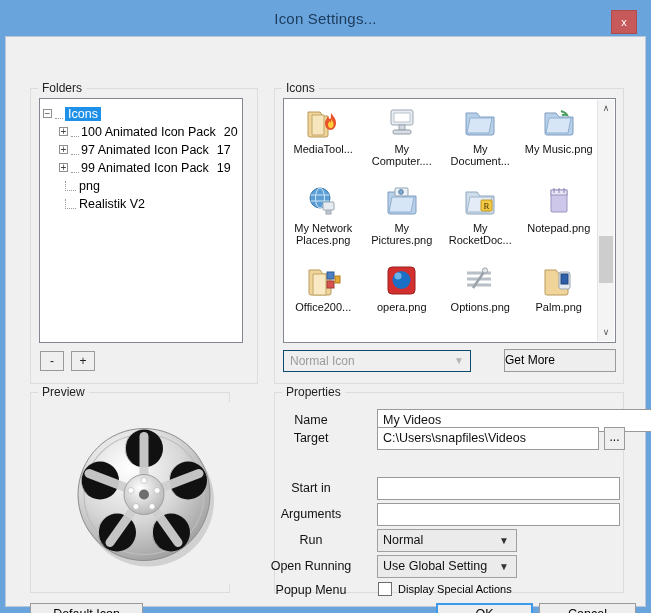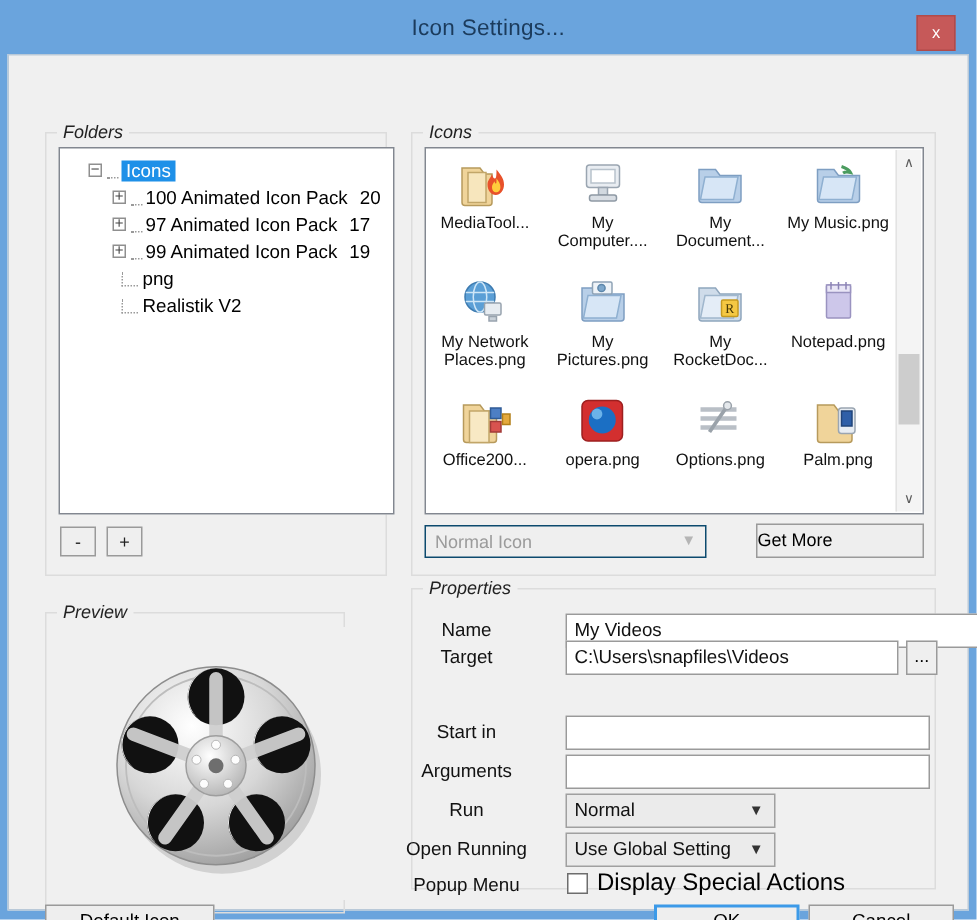--- a/index.html
+++ b/index.html
@@ -35,32 +35,32 @@
     background:#f0f0f0;border:1px solid #b9c9d8;box-sizing:border-box;
   }
   
   .group{position:absolute;box-sizing:border-box;}
   .group > .gframe{
     position:absolute;left:0;right:0;top:7px;bottom:0;
     border:1px solid #dcdcdc;
   }
   .group > .glabel{
     position:absolute;left:8px;top:0;background:#f0f0f0;
-    padding:0 4px;font-size:12px;color:#222;z-index:2;font-style:italic;
+    padding:0 4px;font-size:12px;color:#222;z-index:2;
   }
   #grp-folders{left:24px;top:44px;width:228px;height:303px;}
   #grp-icons{left:268px;top:44px;width:350px;height:303px;}
-  #grp-preview{left:24px;top:364px;width:200px;height:208px;}
+  #grp-preview{left:24px;top:348px;width:200px;height:208px;}
   #grp-props{left:268px;top:348px;width:350px;height:208px;}
 
   
   #tree{
-    position:absolute;left:9px;top:17px;width:224px;height:245px;
+    position:absolute;left:9px;top:17px;width:204px;height:245px;
     background:#fff;border:1px solid #828790;box-sizing:border-box;
-    overflow:hidden;padding:5px 19px;
+    overflow:hidden;padding:5px 3px;
   }
   .trow{position:relative;height:18px;line-height:18px;font-size:12.5px;white-space:nowrap;}
   .tbox{
     display:inline-block;width:9px;height:9px;line-height:7px;text-align:center;
     border:1px solid #8f8f8f;background:#fff;font-size:10px;color:#444;
     vertical-align:middle;margin-right:3px;box-sizing:border-box;
   }
   .tdots{display:inline-block;width:8px;vertical-align:middle;
     border-bottom:1px dotted #9a9a9a;height:9px;margin-right:2px;}
   .tlead{display:inline-block;width:16px;}
@@ -136,21 +136,21 @@
     line-height:21px;padding-left:5px;color:#111;cursor:pointer;
   }
   .pcombo .caret{position:absolute;right:7px;top:0;font-size:10px;color:#333;}
   #btn-browse{
     position:absolute;left:330px;top:0;width:21px;height:23px;background:#efefef;
     border:1px solid #9a9a9a;box-sizing:border-box;text-align:center;
     font-size:12px;line-height:19px;cursor:pointer;
   }
   #chk-popup{position:absolute;left:104px;top:3px;width:14px;height:14px;
     background:#fff;border:1px solid #6d6d6d;box-sizing:border-box;cursor:pointer;}
-  #chk-popup-label{position:absolute;left:124px;top:0;font-size:16px;line-height:20px;cursor:pointer;}
+  #chk-popup-label{position:absolute;left:124px;top:0;font-size:11px;line-height:20px;cursor:pointer;}
 
   
   .bigbtn{
     position:absolute;height:23px;background:#eeeeee;border:1px solid #9a9a9a;
     box-sizing:border-box;font-size:12.5px;line-height:21px;text-align:center;cursor:pointer;
   }
   #btn-default{left:24px;top:566px;width:113px;}
   #btn-ok{left:430px;top:566px;width:97px;border:2px solid #3c9ae8;line-height:19px;}
   #btn-cancel{left:533px;top:566px;width:97px;}
 </style>

